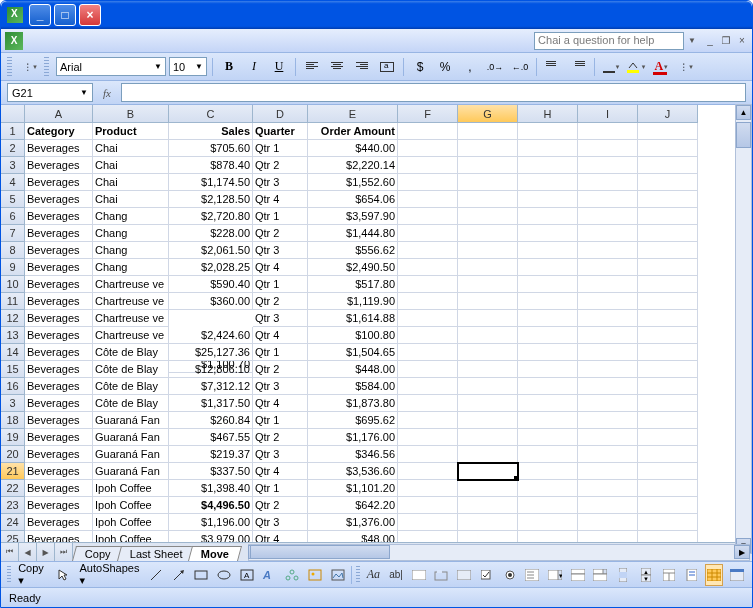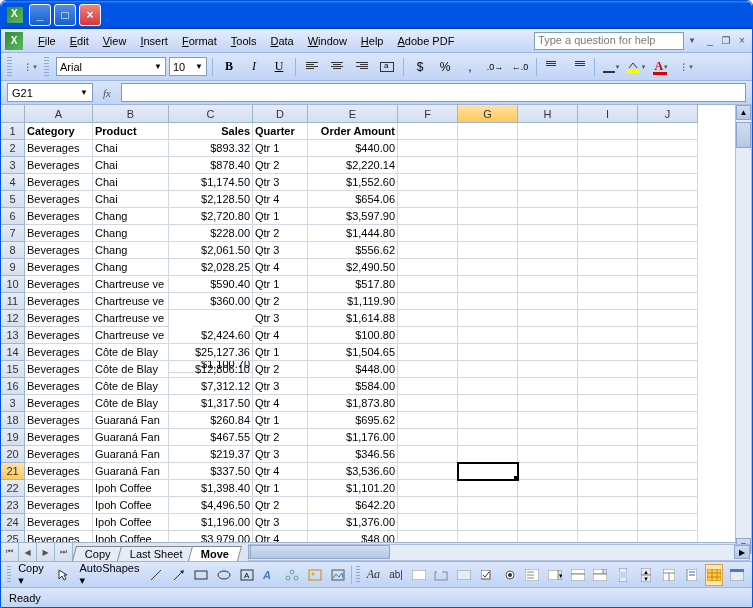--- a/index.html
+++ b/index.html
@@ -98,34 +98,22 @@
   <div class="app-icon"></div>
   <div class="winbtns">
     <div class="winbtn min">_</div>
     <div class="winbtn max">□</div>
     <div class="winbtn close">×</div>
   </div>
 </div>
 
 <div class="menubar">
   <div class="corner-x">X</div>
-  <div id="menuitems" style="display: flex;">
-      <div class="menuitem"><u>F</u>ile</div>
-      <div class="menuitem"><u>E</u>dit</div>
-      <div class="menuitem"><u>V</u>iew</div>
-      <div class="menuitem"><u>I</u>nsert</div>
-      <div class="menuitem"><u>F</u>ormat</div>
-      <div class="menuitem"><u>T</u>ools</div>
-      <div class="menuitem"><u>D</u>ata</div>
-      <div class="menuitem"><u>W</u>indow</div>
-      <div class="menuitem"><u>H</u>elp</div>
-      <div class="menuitem"><u>A</u>dobe PDF</div>
-    </div>
   <div class="spacer"></div>
-  <div class="helpbox">Type a question for help</div>
+  <div class="helpbox">Chai a question for help</div>
   <span style="font-size:8px;color:#555;margin-left:2px">▼</span>
   <div class="docctrls">
     <div class="docctrl">_</div>
     <div class="docctrl">❐</div>
     <div class="docctrl">×</div>
   </div>
 </div>
 
 <div class="toolbar">
   <div class="grip"></div>
@@ -244,21 +232,21 @@
           <div class="cell bold" style="width: 60px;"></div>
           <div class="cell bold" style="width: 60px;"></div>
           <div class="cell bold" style="width: 60px;"></div>
           <div class="cell bold" style="width: 60px;"></div>
           <div class="cell bold" style="width: 60px;"></div>
         </div>
         <div class="row">
           <div class="rowh">2</div>
           <div class="cell" style="width: 68px;">Beverages</div>
           <div class="cell" style="width: 76px;">Chai</div>
-          <div class="cell right" style="width: 84px;">$893.32</div>
+          <div class="cell right" style="width: 84px;">$705.60</div>
           <div class="cell" style="width: 55px;">Qtr 1</div>
           <div class="cell right" style="width: 90px;">$440.00</div>
           <div class="cell" style="width: 60px;"></div>
           <div class="cell" style="width: 60px;"></div>
           <div class="cell" style="width: 60px;"></div>
           <div class="cell" style="width: 60px;"></div>
           <div class="cell" style="width: 60px;"></div>
         </div>
         <div class="row">
           <div class="rowh">3</div>
@@ -517,21 +505,21 @@
           <div class="cell" style="width: 60px;"></div>
           <div class="cell" style="width: 60px;"></div>
           <div class="cell" style="width: 60px;"></div>
           <div class="cell" style="width: 60px;"></div>
           <div class="cell" style="width: 60px;"></div>
         </div>
         <div class="row">
           <div class="rowh">23</div>
           <div class="cell" style="width: 68px;">Beverages</div>
           <div class="cell" style="width: 76px;">Ipoh Coffee</div>
-          <div class="cell right" style="width: 84px;">$4,496.50</div>
+          <div class="cell right" style="width: 84px; font-weight: bold;">$4,496.50</div>
           <div class="cell" style="width: 55px;">Qtr 2</div>
           <div class="cell right" style="width: 90px;">$642.20</div>
           <div class="cell" style="width: 60px;"></div>
           <div class="cell" style="width: 60px;"></div>
           <div class="cell" style="width: 60px;"></div>
           <div class="cell" style="width: 60px;"></div>
           <div class="cell" style="width: 60px;"></div>
         </div>
         <div class="row">
           <div class="rowh">24</div>

